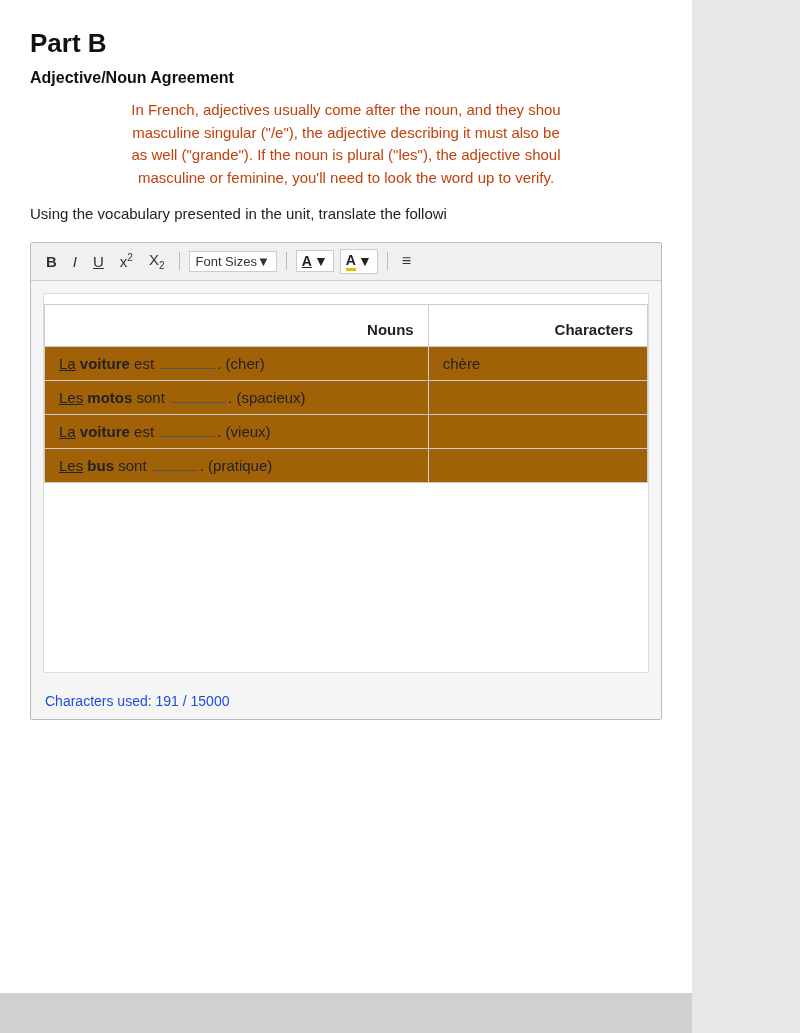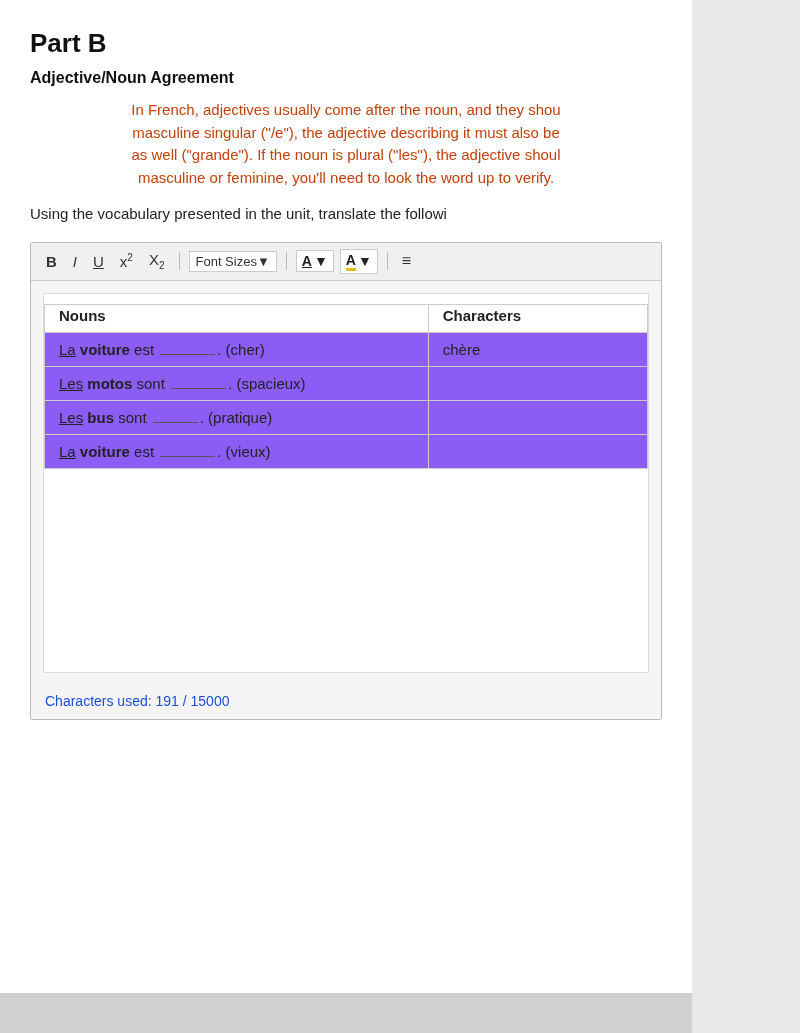--- a/index.html
+++ b/index.html
@@ -154,31 +154,31 @@
     }
 
     table {
       border-collapse: collapse;
       width: 100%;
     }
 
     th {
       font-weight: bold;
       font-size: 15px;
-      text-align: left;
-      padding: 2px 14px 8px 14px;
+      text-align: right;
+      padding: 16px 14px 8px 14px;
       border: 1px solid #ccc;
       background: #fff;
     }
 
     td {
       font-size: 15px;
       padding: 8px 14px 8px 14px;
       border: 1px solid #ccc;
-      background: #8b5cf6;
+      background: #a16207;
       vertical-align: top;
     }
 
     .noun-cell {
       min-width: 280px;
     }
 
     .adj-cell {
       min-width: 160px;
     }
@@ -262,27 +262,27 @@
           <tbody id="table-body">
           <tr>
                 <td class="noun-cell"><u>La</u> <strong>voiture</strong> est <span class="blank" style="min-width: 55px;"></span>. (cher)</td>
                 <td class="adj-cell">chère</td>
               </tr>
               <tr>
                 <td class="noun-cell"><u>Les</u> <strong>motos</strong> sont <span class="blank" style="min-width: 55px;"></span>. (spacieux)</td>
                 <td class="adj-cell"></td>
               </tr>
               <tr>
+                <td class="noun-cell"><u>La</u> <strong>voiture</strong> est <span class="blank" style="min-width: 55px;"></span>. (vieux)</td>
+                <td class="adj-cell"></td>
+              </tr>
+              <tr>
                 <td class="noun-cell"><u>Les</u> <strong>bus</strong> sont <span class="blank" style="min-width: 45px;"></span>. (pratique)</td>
                 <td class="adj-cell"></td>
               </tr>
-              <tr>
-                <td class="noun-cell"><u>La</u> <strong>voiture</strong> est <span class="blank" style="min-width: 55px;"></span>. (vieux)</td>
-                <td class="adj-cell"></td>
-              </tr>
             </tbody>
         </table>
       </div>
     </div>
 
     <div class="chars-used">Characters used: 191 / 15000</div>
 
   </div>
 
   <div class="bottom-bar"></div>

